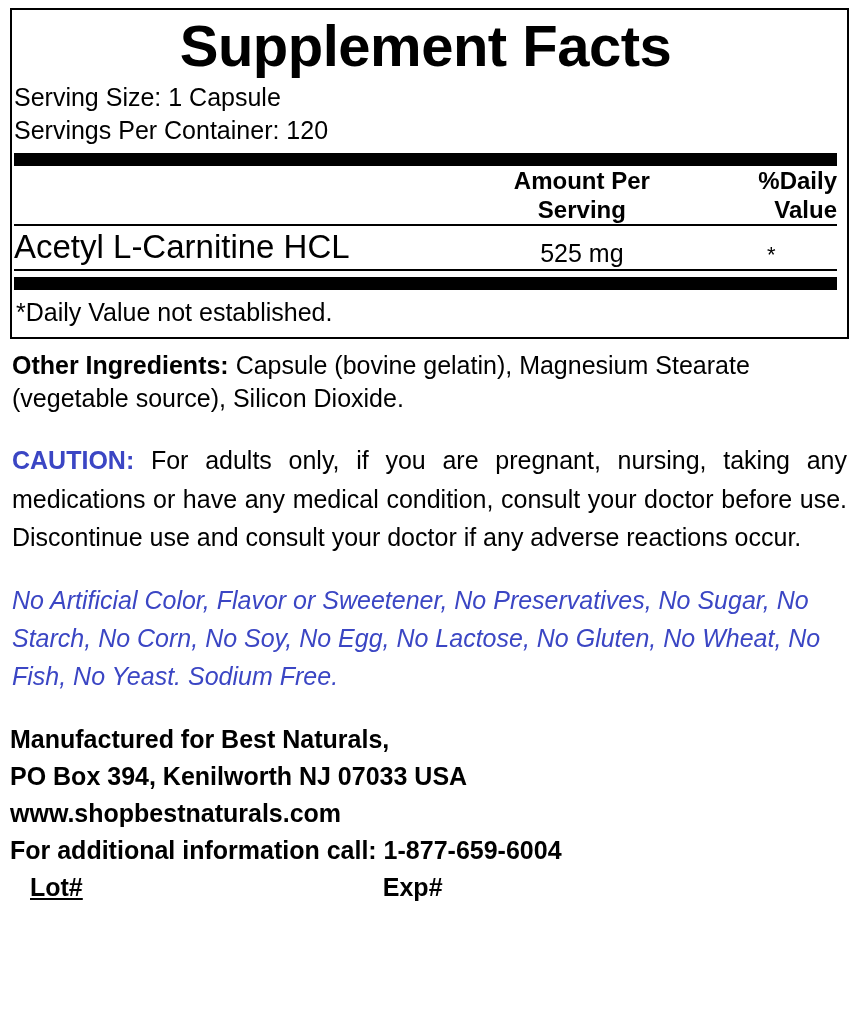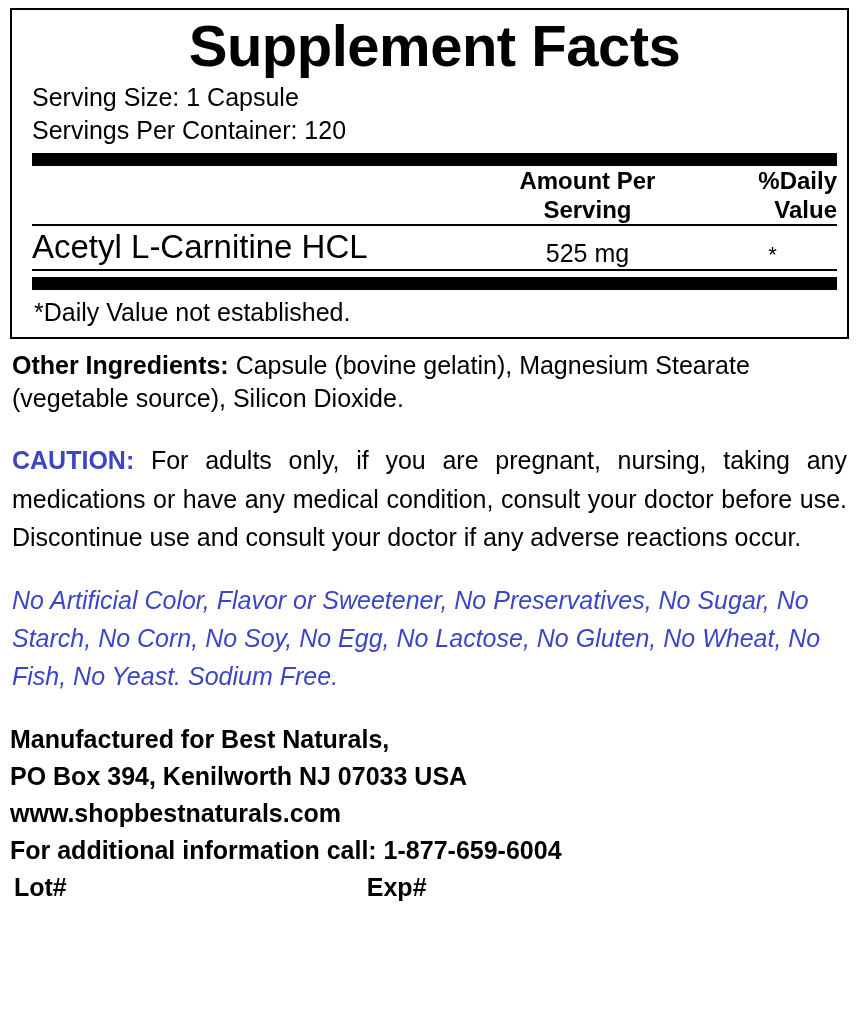--- a/index.html
+++ b/index.html
@@ -19,21 +19,21 @@
     width: 859px;
     height: 1024px;
     box-sizing: border-box;
     padding: 6px 10px 0 10px;
   }
 
   
   .sf-panel {
     border: 2px solid #000;
     box-sizing: border-box;
-    padding: 4px 10px 6px 20px;
+    padding: 4px 10px 6px 2px;
     margin: 2px 0 0 0;
   }
   .sf-title {
     font-size: 58px;
     font-weight: bold;
     line-height: 1.05;
     text-align: center;
     letter-spacing: -0.5px;
     margin: 2px 0 4px 0;
     white-space: nowrap;
@@ -140,21 +140,21 @@
     font-size: 25px;
     line-height: 1.48;
     font-weight: bold;
   }
   .lot-row {
     display: flex;
     margin: 4px 0 0 0;
     font-size: 25px;
     font-weight: bold;
   }
-  .lot-row .lot { margin-left: 4px; }
+  .lot-row .lot { margin-left: 20px; text-decoration: underline; }
   .lot-row .exp { margin-left: 300px; }
 </style>
 </head>
 <body>
 
 <div class="page">
 
   <div class="sf-panel">
 
     <div class="sf-title">Supplement Facts</div>

